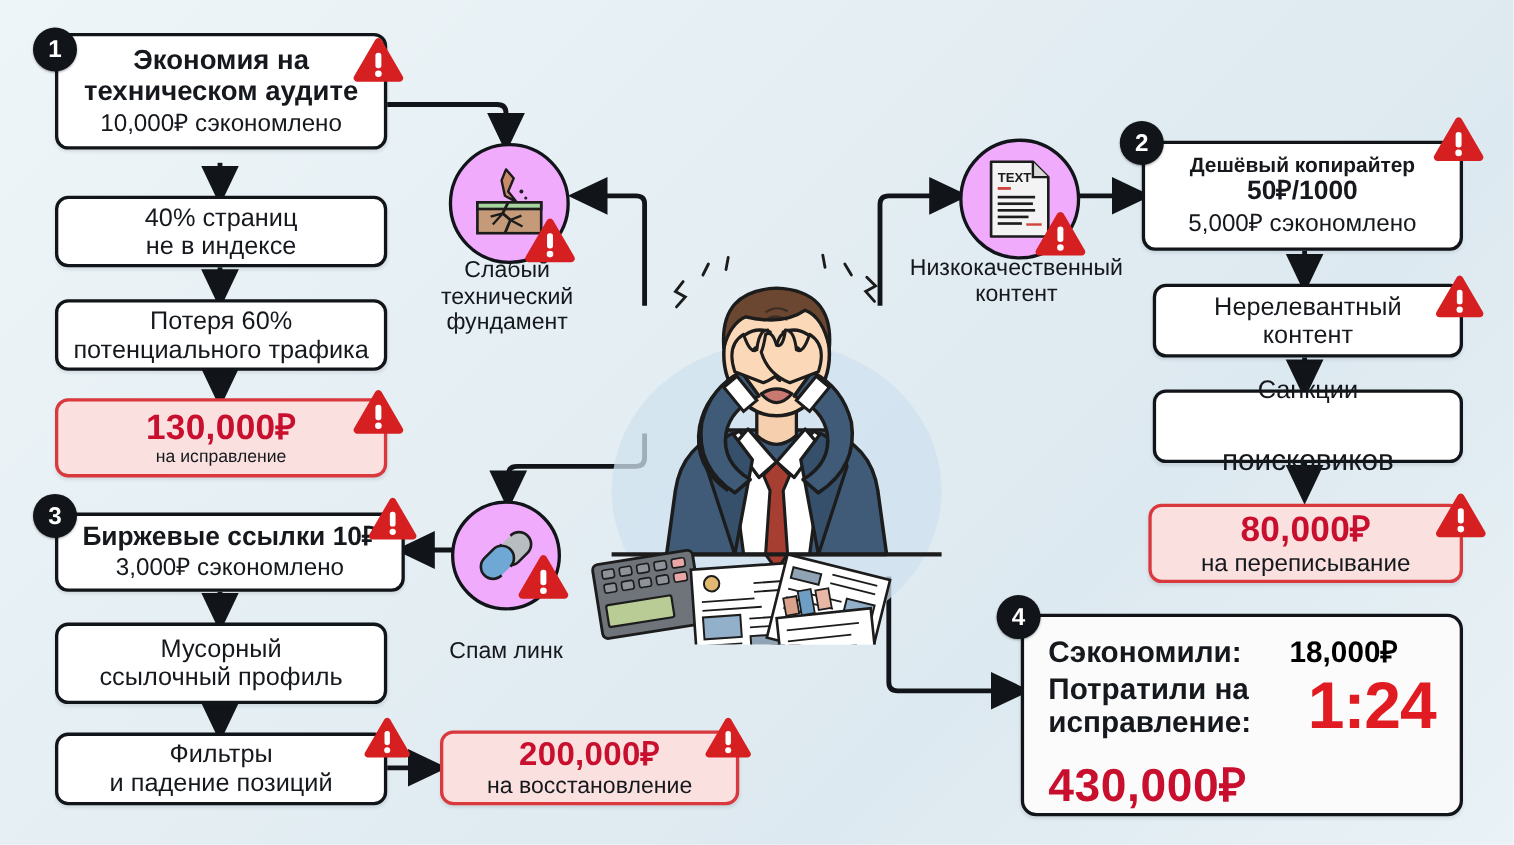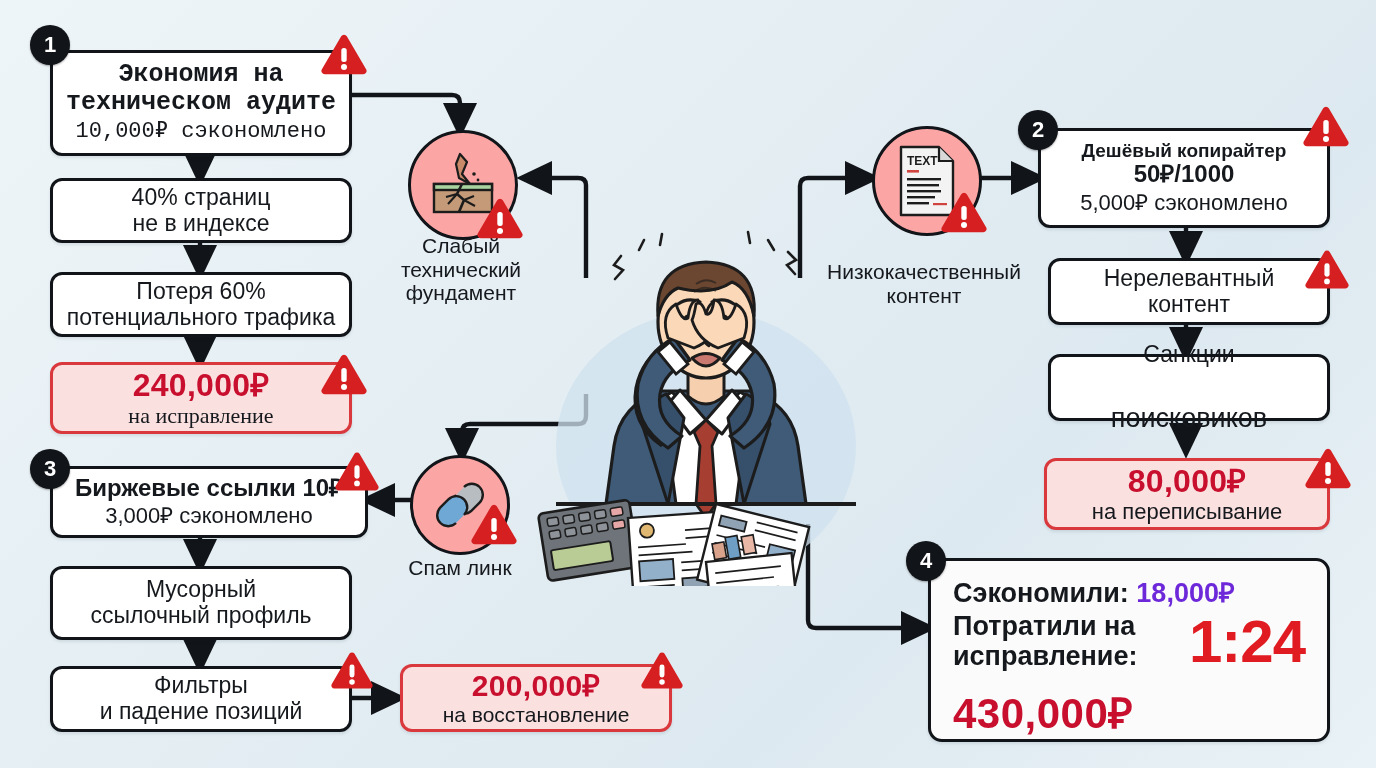--- a/index.html
+++ b/index.html
@@ -50,21 +50,21 @@
   }
 
   
   .warn{position:absolute;z-index:14;}
   .warn svg{display:block;}
 
   
   .circ{
     position:absolute;
     border-radius:50%;
-    background:#fca5a5;
+    background:#f0abfc;
     border:3px solid #111418;
     display:flex;align-items:center;justify-content:center;
     z-index:6;
   }
   .circlabel{
     position:absolute;
     text-align:center;
     color:#15181c;
     font-size:21px;line-height:1.12;
     z-index:6;
@@ -79,21 +79,21 @@
 
   
   #sumbox{
     position:absolute;
     box-sizing:border-box;
     background:#fbfbfb;border:3px solid #111418;border-radius:14px;
     z-index:6;
     box-shadow:0 2px 3px rgba(20,40,60,.10);
   }
   #sumbox .row1{position:absolute;left:22px;top:12px;font-size:27px;font-weight:bold;color:#15181c;white-space:nowrap;}
-  #sumbox .savedval{color:#6d28d9;}
+  #sumbox .savedval{color:#000000;margin-left:36px;}
   #sumbox .row2{position:absolute;left:22px;top:50px;font-size:27px;font-weight:bold;color:#15181c;line-height:1.12;}
   #sumbox .bigamt{position:absolute;left:22px;top:122px;font-size:42px;font-weight:bold;color:#c8102e;letter-spacing:.5px;}
   #sumbox .ratio{position:absolute;right:22px;top:46px;font-size:60px;font-weight:bold;color:#e11b22;letter-spacing:-1px;}
 </style>
 </head>
 <body>
 
 <div id="stage">
 
   <div class="conn" style="left:0;top:0;width:1376px;height:768px;">
@@ -127,21 +127,21 @@
 
         <path d="M1186,228 L1186,258"></path>
         <path d="M1186,325 L1186,354"></path>
         <path d="M1186,421 L1186,450"></path>
 
         <path d="M808,524 L808,620 Q808,628 816,628 L928,628"></path>
       </g>
     </svg>
   </div>
 
-  <div class="box" style="left:50px;top:50px;width:302px;height:106px;padding:6px 10px;font-family:Liberation Mono, monospace;">
+  <div class="box" style="left:50px;top:30px;width:302px;height:106px;padding:6px 10px;">
     <span class="t1" style="font-size:25px;">Экономия на</span>
     <span class="t1" style="font-size:25px;">техническом аудите</span>
     <span class="t2" style="font-size:22px;margin-top:3px;">10,000₽ сэкономлено</span>
   </div>
   <div class="step" style="left:30px;top:25px;">1</div>
   <div class="warn" style="left:318px;top:32px;">
     <svg width="52" height="46" viewBox="0 0 52 46">
         <path d="M23.2 4.2a3.3 3.3 0 015.6 0l19.3 33.1a3.3 3.3 0 01-2.8 5H6.7a3.3 3.3 0 01-2.8-5z" fill="#d61f21"></path>
         <rect x="23.3" y="16" width="5.4" height="14" rx="2.5" fill="#fff"></rect>
         <circle cx="26" cy="35" r="3" fill="#fff"></circle>
@@ -152,22 +152,22 @@
     <span class="t2" style="font-size:23px;">40% страниц</span>
     <span class="t2" style="font-size:23px;">не в индексе</span>
   </div>
 
   <div class="box" style="left:50px;top:272px;width:302px;height:65px;padding:4px 8px;">
     <span class="t2" style="font-size:23px;">Потеря 60%</span>
     <span class="t2" style="font-size:23px;">потенциального трафика</span>
   </div>
 
   <div class="box cost" style="left:50px;top:362px;width:302px;height:72px;padding:2px 8px;">
-    <span class="amount" style="font-size:32px;">240,000₽</span>
-    <span class="sub" style="font-size:22px;font-family:Liberation Serif, serif;">на исправление</span>
+    <span class="amount" style="font-size:32px;">130,000₽</span>
+    <span class="sub" style="font-size:16px;">на исправление</span>
   </div>
   <div class="warn" style="left:318px;top:352px;">
     <svg width="52" height="46" viewBox="0 0 52 46">
         <path d="M23.2 4.2a3.3 3.3 0 015.6 0l19.3 33.1a3.3 3.3 0 01-2.8 5H6.7a3.3 3.3 0 01-2.8-5z" fill="#d61f21"></path>
         <rect x="23.3" y="16" width="5.4" height="14" rx="2.5" fill="#fff"></rect>
         <circle cx="26" cy="35" r="3" fill="#fff"></circle>
       </svg>
   </div>
 
   <div class="box" style="left:50px;top:466px;width:318px;height:72px;padding:2px 6px;">
@@ -244,21 +244,21 @@
       </g>
     </svg>
   </div>
   <div class="warn" style="left:468px;top:502px;">
     <svg width="52" height="46" viewBox="0 0 52 46">
         <path d="M23.2 4.2a3.3 3.3 0 015.6 0l19.3 33.1a3.3 3.3 0 01-2.8 5H6.7a3.3 3.3 0 01-2.8-5z" fill="#d61f21"></path>
         <rect x="23.3" y="16" width="5.4" height="14" rx="2.5" fill="#fff"></rect>
         <circle cx="26" cy="35" r="3" fill="#fff"></circle>
       </svg>
   </div>
-  <div class="circlabel" style="left:385px;top:556px;width:150px;">Спам линк</div>
+  <div class="circlabel" style="left:385px;top:580px;width:150px;">Спам линк</div>
 
   <div class="circ" style="left:872px;top:126px;width:104px;height:104px;">
     <svg width="68" height="76" viewBox="0 0 68 76">
       <path d="M8 4 h38 l14 14 v54 h-52 z" fill="#f3f3f3" stroke="#1c1c1c" stroke-width="2.4" stroke-linejoin="round"></path>
       <path d="M46 4 v14 h14" fill="#d9d9d9" stroke="#1c1c1c" stroke-width="2.2"></path>
       <text x="14" y="22" font-family="Liberation Sans, sans-serif" font-size="12" font-weight="bold" fill="#1c1c1c">TEXT</text>
       <rect x="14" y="27" width="12" height="2.6" fill="#d0453f"></rect>
       <g fill="#1c1c1c">
         <rect x="14" y="35" width="34" height="2.4"></rect>
           <rect x="14" y="41" width="32" height="2.4"></rect>
@@ -269,21 +269,21 @@
       <rect x="40" y="60" width="14" height="2.2" fill="#d0453f"></rect>
     </svg>
   </div>
   <div class="warn" style="left:938px;top:190px;">
     <svg width="52" height="46" viewBox="0 0 52 46">
         <path d="M23.2 4.2a3.3 3.3 0 015.6 0l19.3 33.1a3.3 3.3 0 01-2.8 5H6.7a3.3 3.3 0 01-2.8-5z" fill="#d61f21"></path>
         <rect x="23.3" y="16" width="5.4" height="14" rx="2.5" fill="#fff"></rect>
         <circle cx="26" cy="35" r="3" fill="#fff"></circle>
       </svg>
   </div>
-  <div class="circlabel" style="left:800px;top:232px;width:248px;margin-top:28px;">
+  <div class="circlabel" style="left:800px;top:232px;width:248px;">
     <div>Низкокачественный</div>
     <div>контент</div>
   </div>
 
   <div class="box" style="left:1038px;top:128px;width:292px;height:100px;padding:4px 8px;">
     <span class="t1" style="font-size:19px;">Дешёвый копирайтер</span>
     <span class="t1" style="font-size:24px;">50₽/1000</span>
     <span class="t2" style="font-size:22px;margin-top:3px;">5,000₽ сэкономлено</span>
   </div>
   <div class="step" style="left:1018px;top:110px;">2</div>

